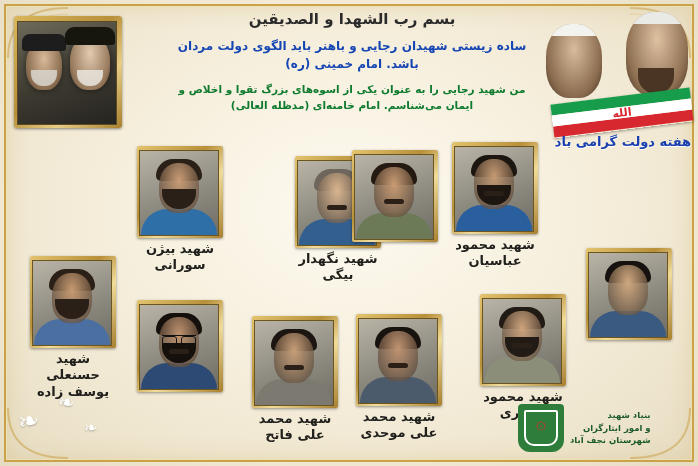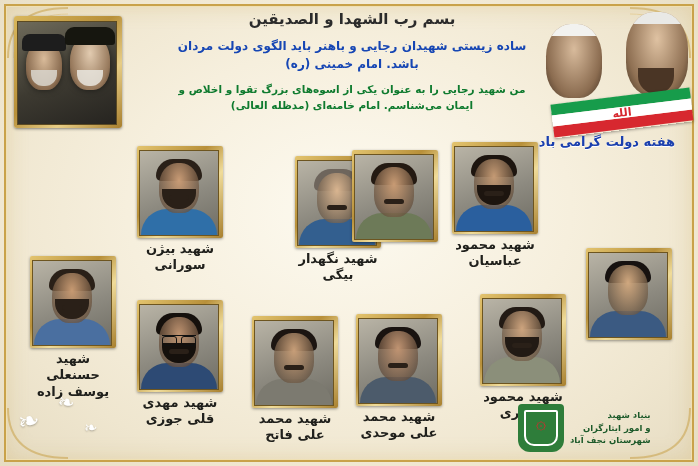--- a/index.html
+++ b/index.html
@@ -117,21 +117,21 @@
   }
   .flag .stripe{height:11px;}
   .flag .g{background:#179c4b;}
   .flag .w{background:#ffffff;position:relative;}
   .flag .r{background:#d7282f;}
   .flag .emblem{
     position:absolute;left:50%;top:50%;transform:translate(-50%,-50%);
     color:#d7282f;font-size:11px;font-weight:bold;
   }
   .slogan{
-    position:absolute;right:16px;top:134px;width:150px;text-align:center;
+    position:absolute;right:0;top:134px;width:150px;text-align:center;
     color:#1a3fae;font-weight:bold;font-size:13px;
     text-shadow:0 1px 0 #fff;
   }
 
   
   .card{position:absolute;width:86px;}
   .card .frame{
     width:86px;height:92px;box-sizing:border-box;
     background:linear-gradient(135deg,#e3c46f,#b8903a 40%,#f0dc9a 62%,#a8802f);
     padding:4px;border-radius:2px;
@@ -342,21 +342,20 @@
           <div class="photo">
             <div class="p-bg" style="background: linear-gradient(160deg, rgb(185, 180, 166), rgb(141, 138, 128) 55%, rgb(111, 109, 100));"></div>
             <div class="p-body" style="background: rgb(45, 74, 116);"></div>
             <div class="p-hair" style="background: rgb(21, 16, 12);"></div>
             <div class="p-head" style="background: radial-gradient(at 50% 35%, rgb(191, 147, 112), rgba(0, 0, 0, 0.55) 120%);"></div>
             <div class="p-beard" style="background: rgb(21, 16, 12);"></div>
             <div class="p-mous"></div>
             <div class="p-glasses"></div>
           </div>
         </div>
-        <div class="cap">شهید مهدی قلی جوزی</div>
       </div>
       <div class="card" style="left: 252px; top: 316px;">
         <div class="frame">
           <div class="photo">
             <div class="p-bg" style="background: linear-gradient(160deg, rgb(185, 180, 166), rgb(141, 138, 128) 55%, rgb(111, 109, 100));"></div>
             <div class="p-body" style="background: rgb(124, 122, 112);"></div>
             <div class="p-hair" style="background: rgb(28, 21, 17);"></div>
             <div class="p-head" style="background: radial-gradient(at 50% 35%, rgb(199, 158, 120), rgba(0, 0, 0, 0.55) 120%);"></div>
             <div class="p-mous"></div>
           </div>

